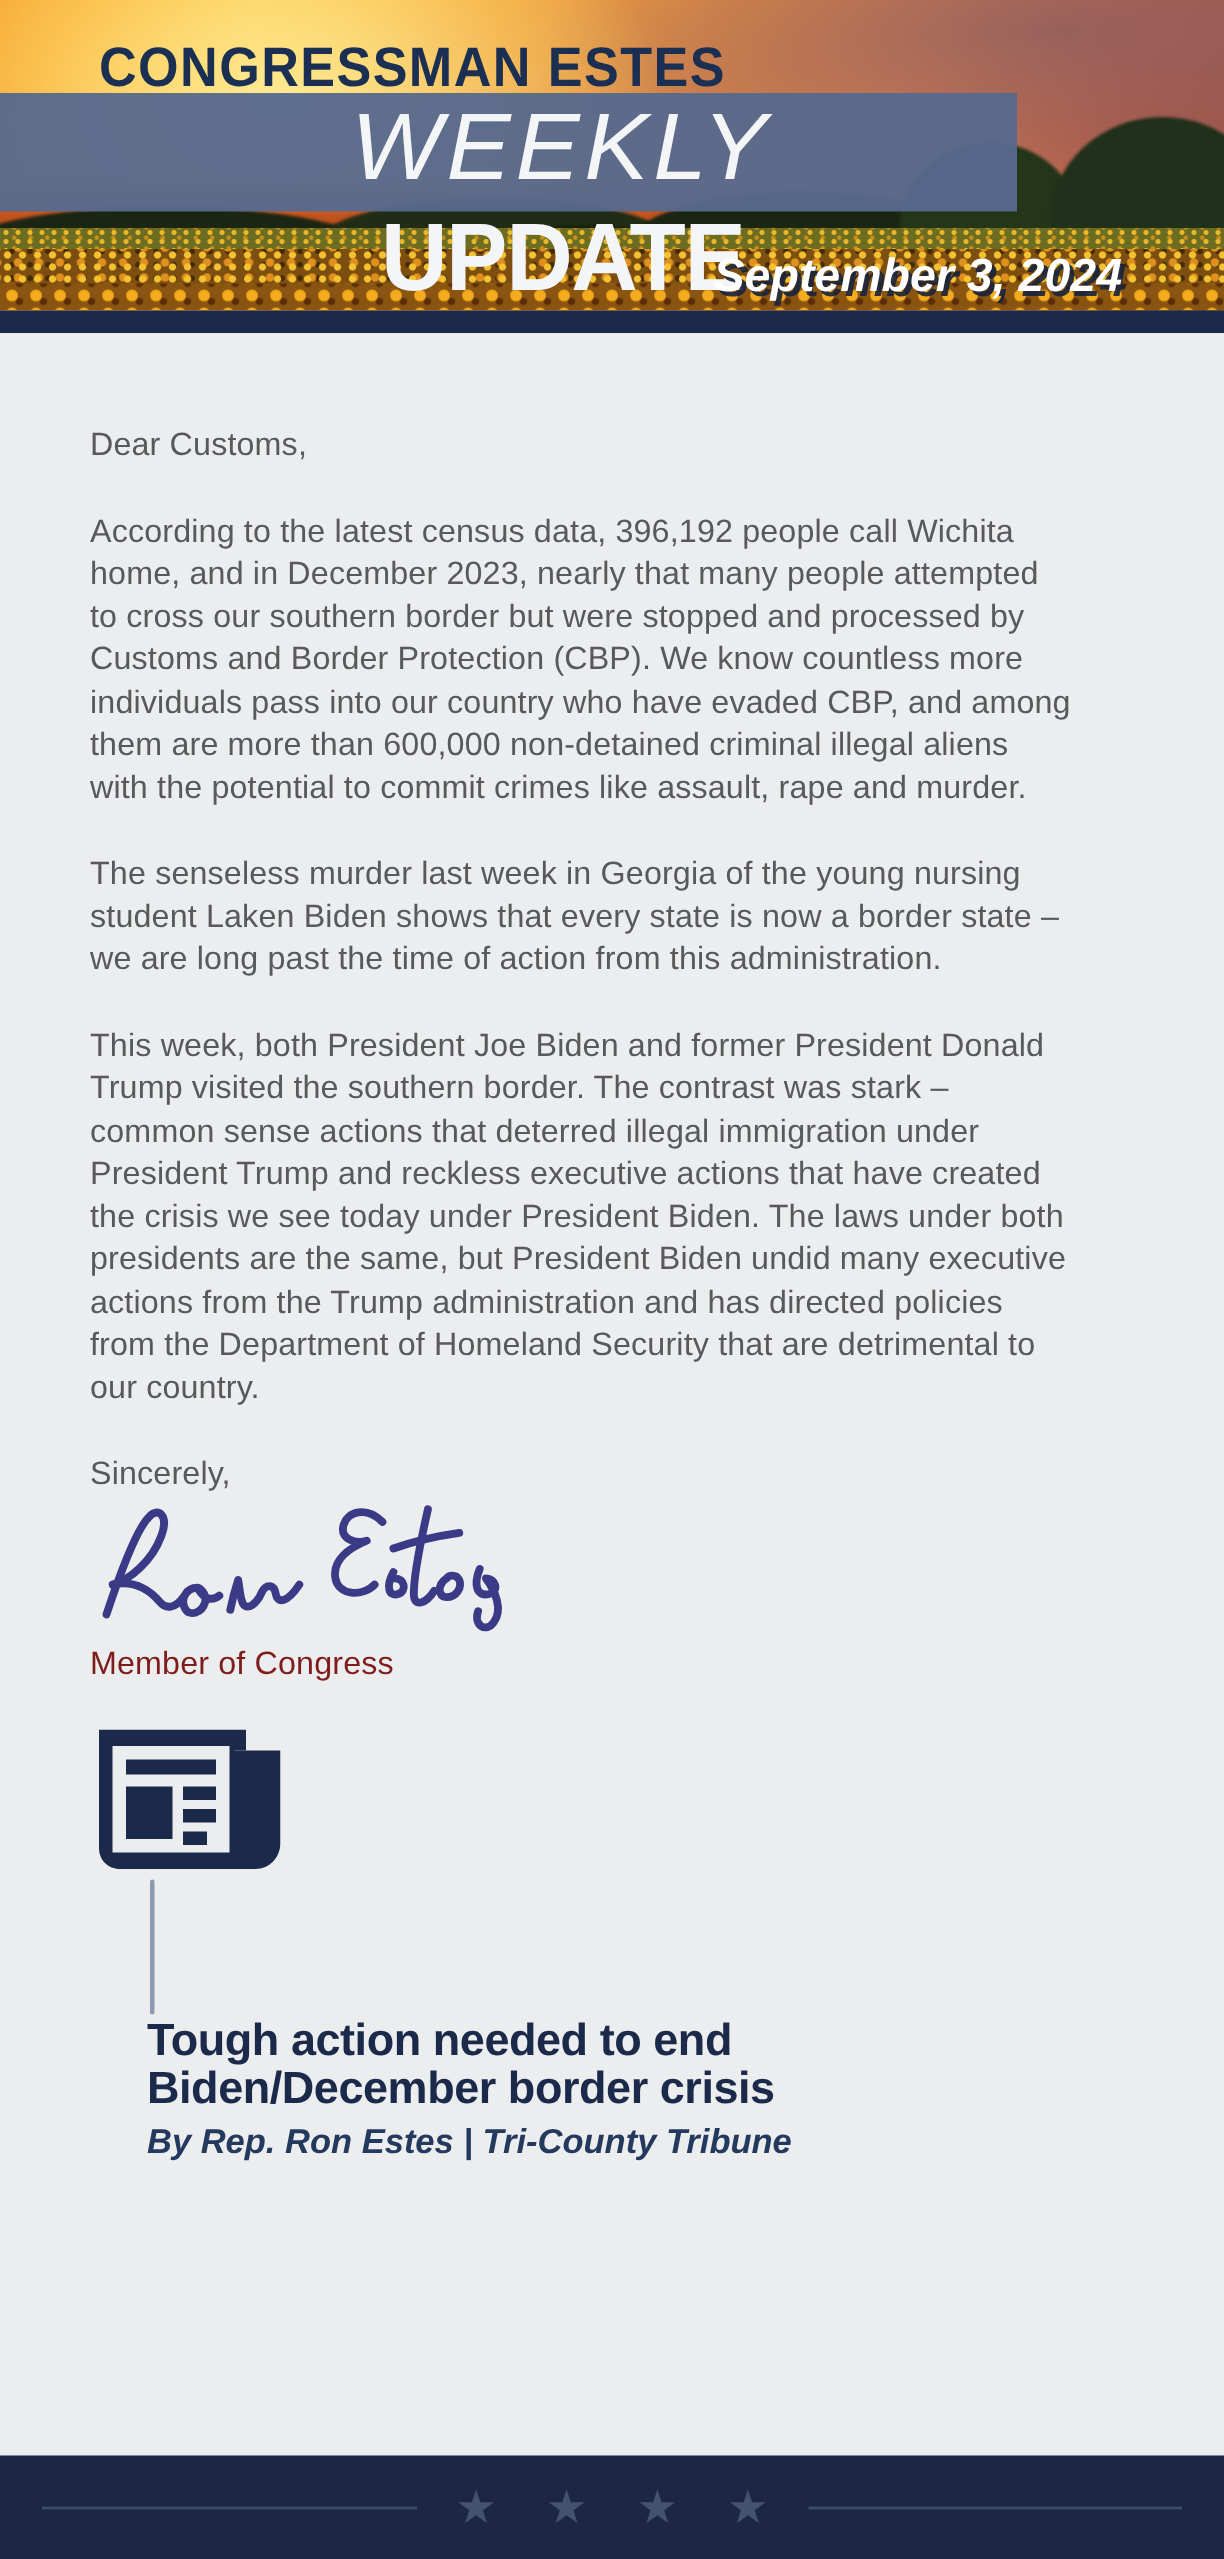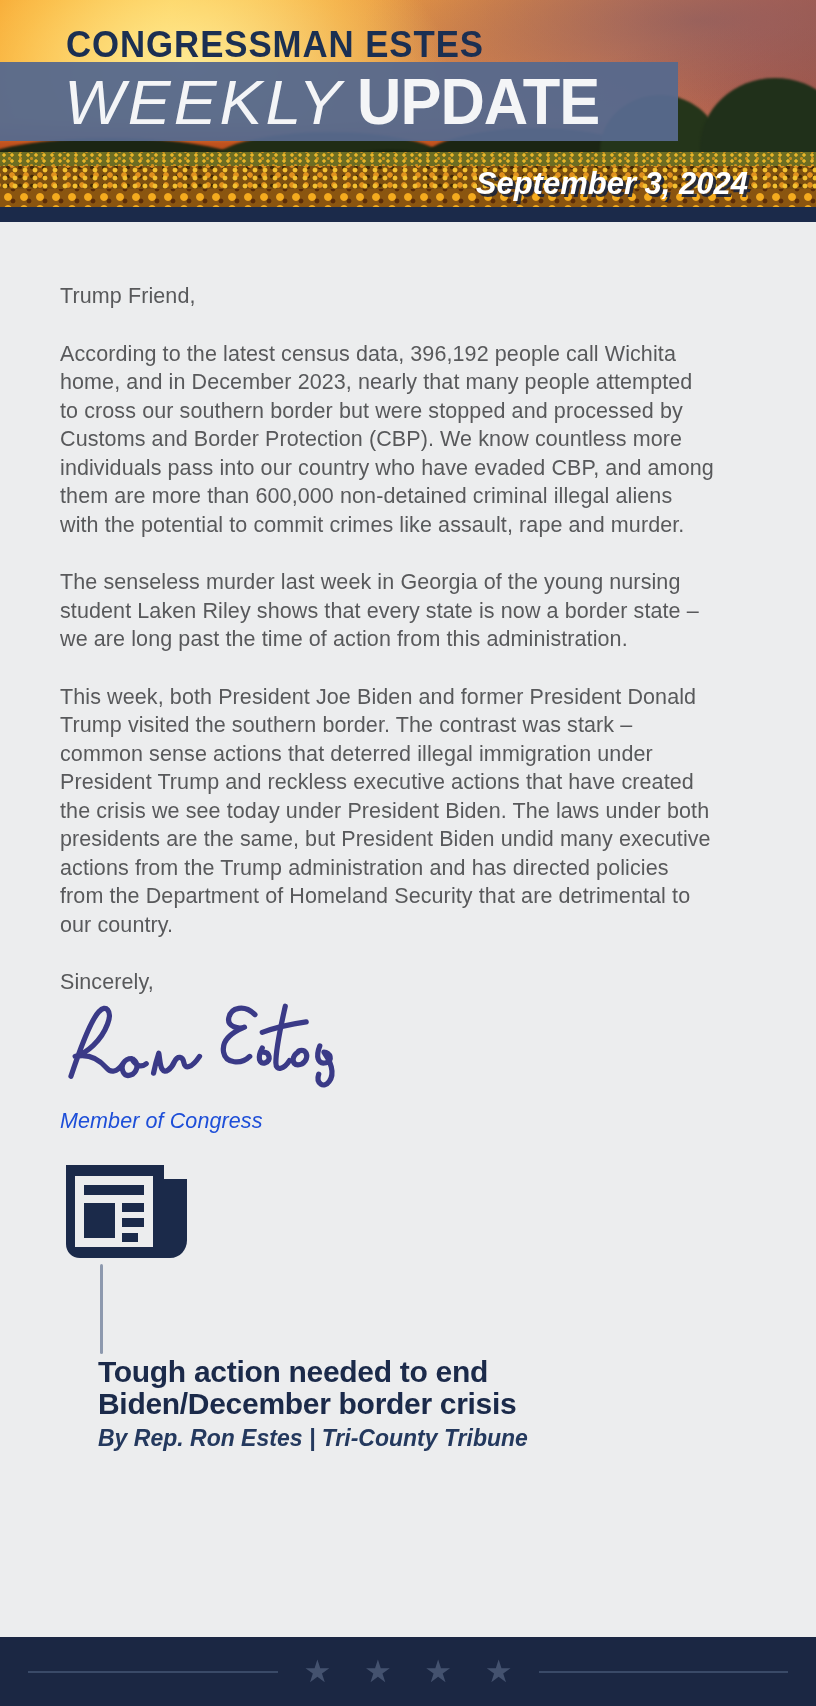--- a/index.html
+++ b/index.html
@@ -64,20 +64,21 @@
     position:absolute; left:66px; top:24px;
     font-size:37px; font-weight:700; letter-spacing:1px;
     color:#1b2f52; transform:scaleX(0.94); transform-origin:left;
     white-space:nowrap;
   }
   .band{
     position:absolute; left:0; top:62px; width:678px; height:79px;
     background:rgba(87,105,140,0.96);
     display:flex; align-items:center; padding-left:64px;
     white-space:nowrap;
+    flex-direction:column;
   }
   .band .w{
     font-family:"Liberation Sans", sans-serif;
     font-style:italic; font-weight:300; font-size:63px; color:#f4f5f7;
     letter-spacing:3px; transform:scaleX(1.02); transform-origin:left;
   }
   .band .u{
     display:inline-block; margin-left:18px;
     font-weight:800; font-size:64px; color:#f4f5f7;
     letter-spacing:-1px; transform:scaleX(0.96); transform-origin:left;
@@ -100,21 +101,21 @@
     margin-bottom:29px; letter-spacing:0.1px;
   }
   .salutation{ margin-bottom:29px; }
   .closing{ margin-bottom:4px !important; }
   .signature{ margin:2px 0 0 0; height:92px; }
   .signature svg{ display:block; }
   .sr-only{
     position:absolute; width:1px; height:1px; overflow:hidden;
     clip:rect(0 0 0 0); white-space:nowrap;
   }
-  .member{ font-size:21.5px; color:#1d4ed8; margin-top:14px;font-style:italic; }
+  .member{ font-size:21.5px; color:#7f1d1d; margin-top:2px; }
 
   
   .article{ display:flex; align-items:flex-start; margin-top:30px;flex-direction:column; }
   .np-icon{ flex:0 0 auto; margin-top:0; }
   .art-divider{
     width:3px; height:90px; background:#8d99ae;
     margin:2px 0 0 40px; border-radius:2px;
   }
   .art-text{ margin-left:38px; padding-top:2px; }
   .headline{
@@ -162,23 +163,23 @@
     <div class="kicker">CONGRESSMAN ESTES</div>
     <div class="band">
       <span class="w">WEEKLY</span>
       <span class="u">UPDATE</span>
     </div>
     <div class="hero-date">September 3, 2024</div>
     <div class="navy-strip"></div>
   </header>
 
   <main class="letter">
-    <p class="salutation">Trump Friend,</p>
+    <p class="salutation">Dear Customs,</p>
     <p>According to the latest census data, 396,192 people call Wichita home, and in December 2023, nearly that many people attempted to cross our southern border but were stopped and processed by Customs and Border Protection (CBP). We know countless more individuals pass into our country who have evaded CBP, and among them are more than 600,000 non-detained criminal illegal aliens with the potential to commit crimes like assault, rape and murder.</p>
-    <p>The senseless murder last week in Georgia of the young nursing student Laken Riley shows that every state is now a border state – we are long past the time of action from this administration.</p>
+    <p>The senseless murder last week in Georgia of the young nursing student Laken Biden shows that every state is now a border state – we are long past the time of action from this administration.</p>
     <p>This week, both President Joe Biden and former President Donald Trump visited the southern border. The contrast was stark – common sense actions that deterred illegal immigration under President Trump and reckless executive actions that have created the crisis we see today under President Biden. The laws under both presidents are the same, but President Biden undid many executive actions from the Trump administration and has directed policies from the Department of Homeland Security that are detrimental to our country.</p>
     <p class="closing">Sincerely,</p>
 
     <div class="signature">
       <span class="sr-only">Ron Estes</span>
       <svg width="300" height="92" viewBox="0 0 280 88" fill="none" stroke="#3a3a87" stroke-width="5" stroke-linecap="round" stroke-linejoin="round">
 
         <path d="M7,72 C15,48 26,18 34,10 C40,3 47,9 42,22 C36,38 22,50 11,53 C25,50 35,57 41,64 C45,69 51,68 56,61"></path>
         <path d="M65,55 C58,55 54,62 57,68 C60,74 68,71 70,64 C71,58 66,55 65,55 C69,62 74,64 79,60"></path>
         <path d="M86,69 C88,59 90,53 91,50 C92,55 92,61 94,65 C97,70 103,65 106,58 C109,52 114,53 115,59 C116,65 122,65 130,53"></path>

